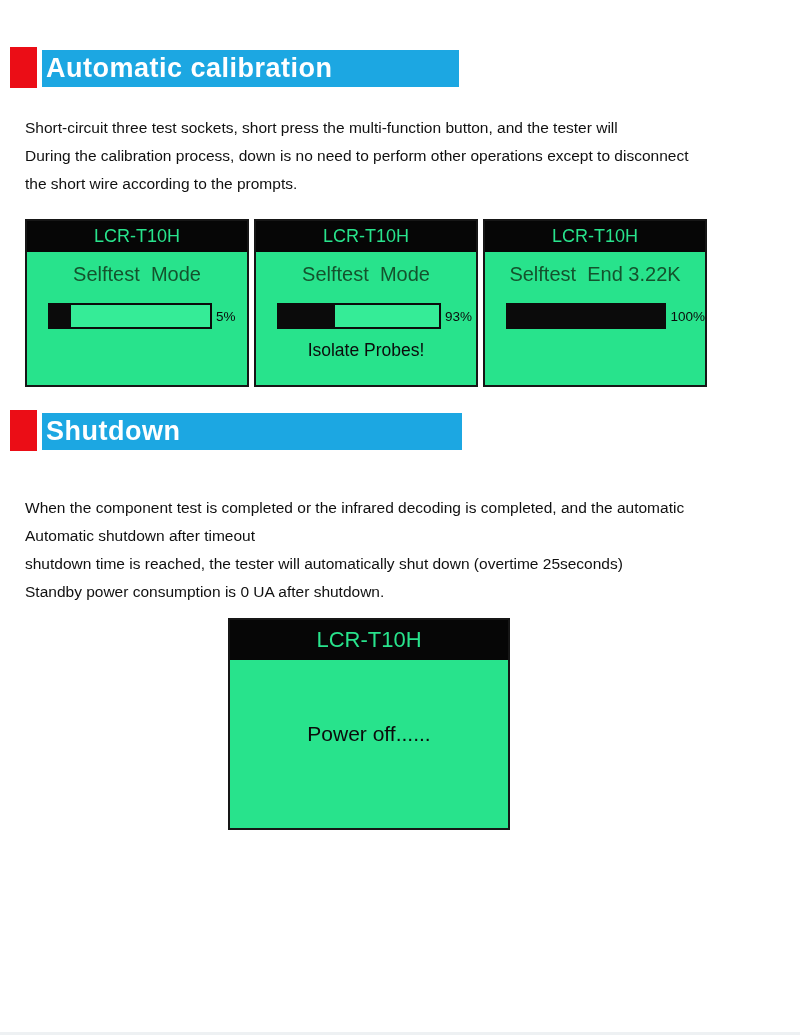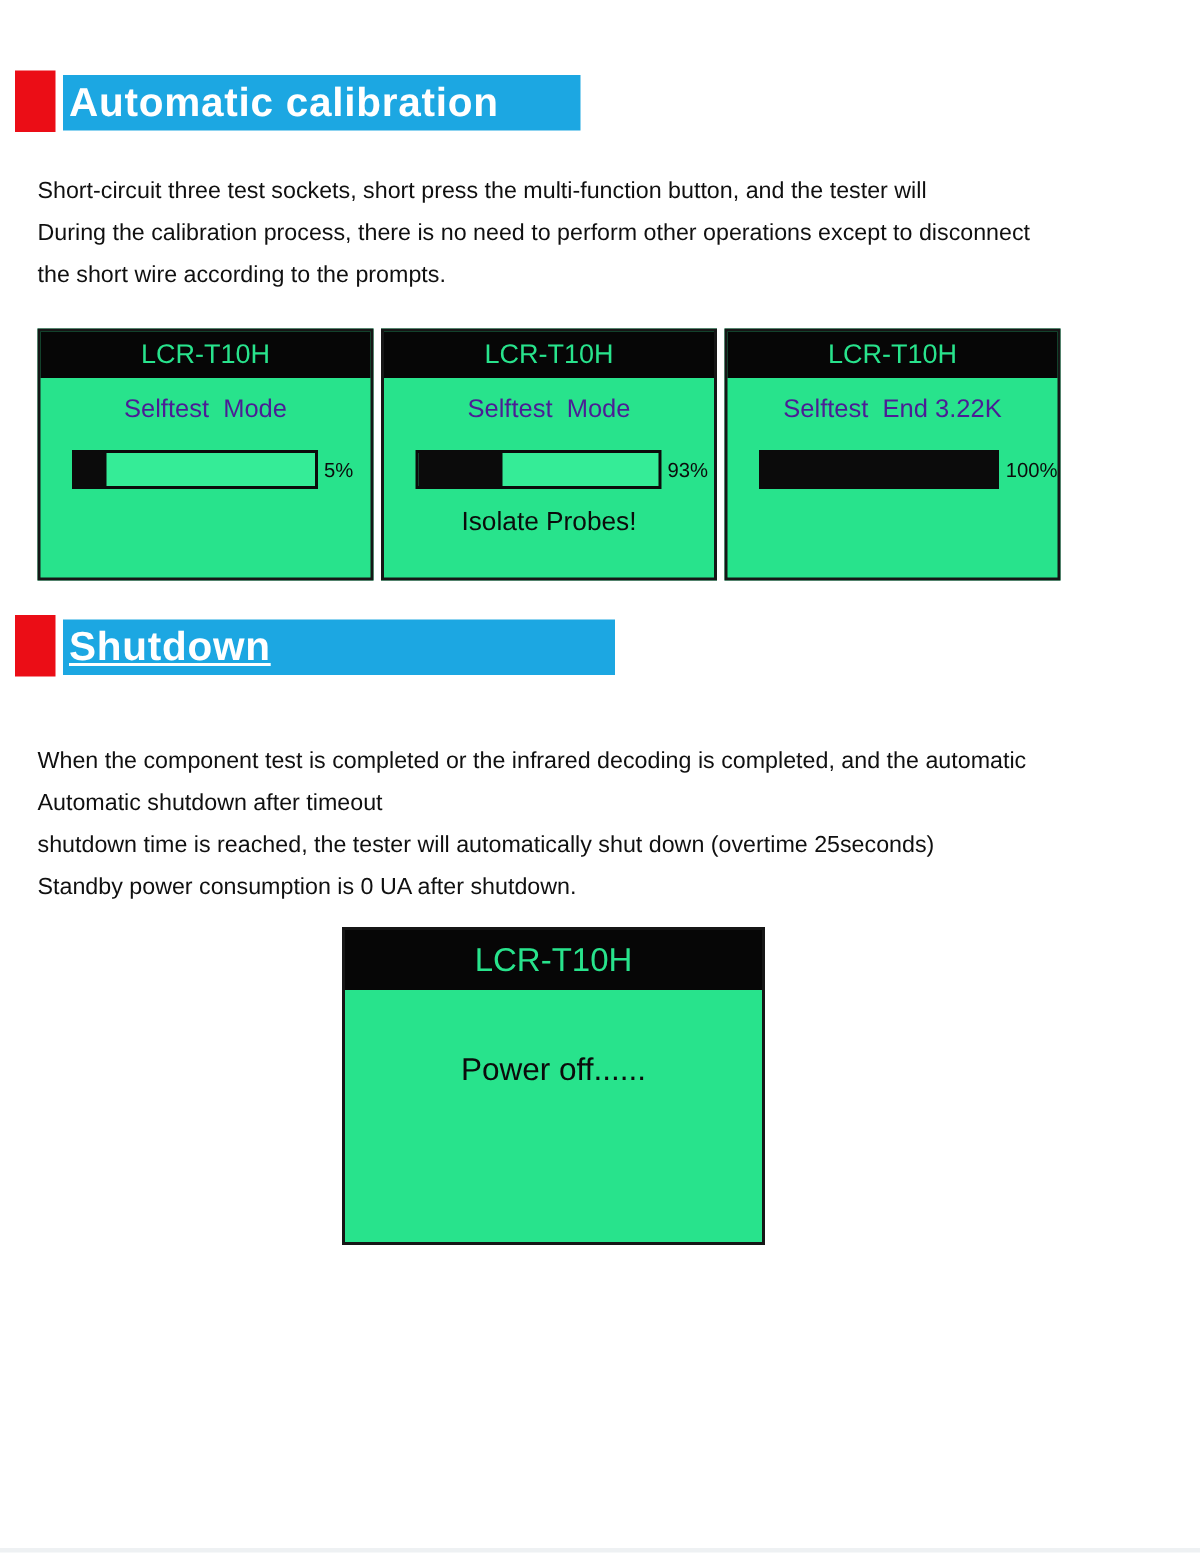--- a/index.html
+++ b/index.html
@@ -16,42 +16,42 @@
   
   .section-header { position: absolute; left: 10px; display: flex; align-items: flex-start; }
   .accent { width: 27px; height: 41px; background: #EB0D16; flex: 0 0 auto; }
   .banner {
     margin-left: 5px; margin-top: 3px; height: 37px;
     background: #1CA7E2; color: #ffffff;
     display: flex; align-items: center;
     font-size: 27px; font-weight: bold; letter-spacing: 0.5px;
     padding-left: 4px; box-sizing: border-box;
   }
-  .banner-calibration { width: 345px; }
-  .banner-shutdown { width: 368px; text-decoration: underline; }
+  .banner-calibration { width: 417px; }
+  .banner-shutdown { width: 420px; }
 
   
   .text-block { position: absolute; left: 25px; font-size: 15.5px; margin-top: 22px; }
   .text-block .line { height: 28px; line-height: 28px; white-space: pre; }
 
   
   .screens-row { position: absolute; left: 25px; top: 219px; display: flex; gap: 5px; }
   .screen {
     width: 224px; height: 168px;
     background: #28E38C;
     border: 2px solid #161616;
     box-sizing: border-box;
   }
   .screen-header {
     height: 31px; background: #060606; color: #28E38C;
     display: flex; align-items: center; justify-content: center;
     font-size: 18px;
   }
   .screen-body { position: relative; }
-  .status-text { margin-top: 11px; text-align: center; font-size: 17px; color: #4c1d95; white-space: pre; }
+  .status-text { margin-top: 11px; text-align: center; font-size: 20px; color: #14532d; white-space: pre; }
   .bar-row { display: flex; align-items: center; margin: 17px 0 0 21px; }
   .bar {
     width: 160px; height: 22px;
     border: 2px solid #0b0b0b; background: #35EC97;
     box-sizing: content-box; position: relative;
   }
   .bar-fill { height: 100%; background: #0b0b0b; width: 0; }
   .bar-label { margin-left: 4px; font-size: 13.5px; color: #0b0b0b; }
   .screen-note { margin-top: 11px; text-align: center; font-size: 17.5px; color: #0b0b0b; min-height: 20px; }
 
@@ -59,39 +59,39 @@
   .power-screen {
     position: absolute; left: 228px; top: 618px;
     width: 282px; height: 212px;
     background: #28E38C; border: 2px solid #161616; box-sizing: border-box;
   }
   .power-header {
     height: 40px; background: #060606; color: #28E38C;
     display: flex; align-items: center; justify-content: center;
     font-size: 22px;
   }
-  .power-message { margin-top: 42px; text-align: center; font-size: 21px; color: #0b0b0b; white-space: pre; }
+  .power-message { margin-top: 62px; text-align: center; font-size: 21px; color: #0b0b0b; white-space: pre; }
 
   .bottom-rule { position: absolute; left: 0; bottom: 0; width: 100%; height: 3px; background: #eef1f3; }
 </style>
 </head>
 <body>
 
 <div class="page">
 
   <div class="section-header" style="top:47px">
     <div class="accent"></div>
     <div class="banner banner-calibration">
       <span>Automatic calibration</span>
     </div>
   </div>
 
   <div class="text-block" style="top:92px">
     <div class="line">Short-circuit three test sockets, short press the multi-function button, and the tester will</div>
-    <div class="line">During the calibration process, there is no need to perform other operations except to disconnect</div>
+    <div class="line">During the calibration process, down is no need to perform other operations except to disconnect</div>
     <div class="line">the short wire according to the prompts.</div>
   </div>
 
   <div class="screens-row">
 
     <div class="screen">
       <div class="screen-header">
         <span>LCR-T10H</span>
       </div>
       <div class="screen-body">

